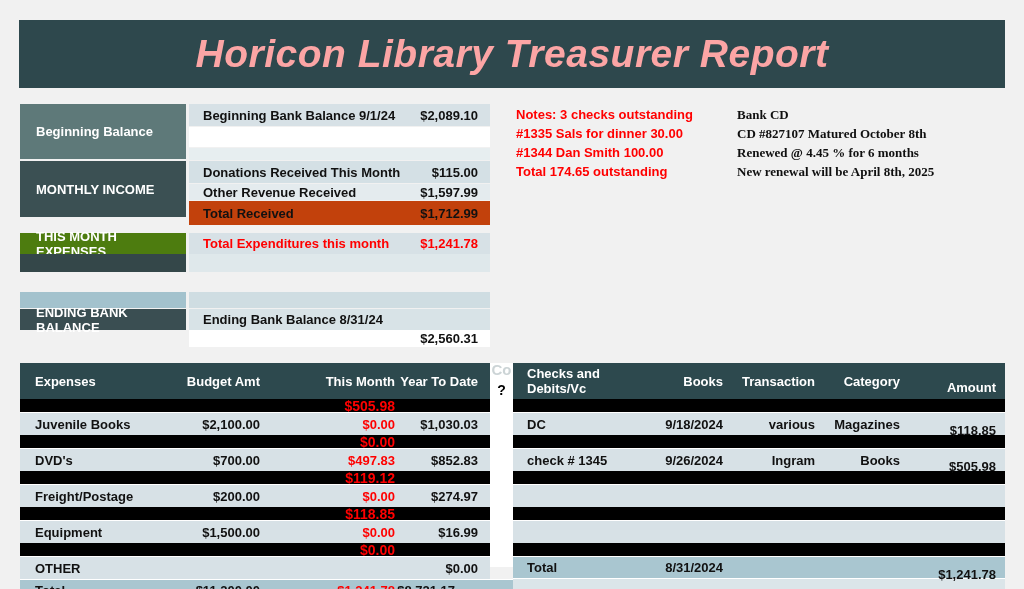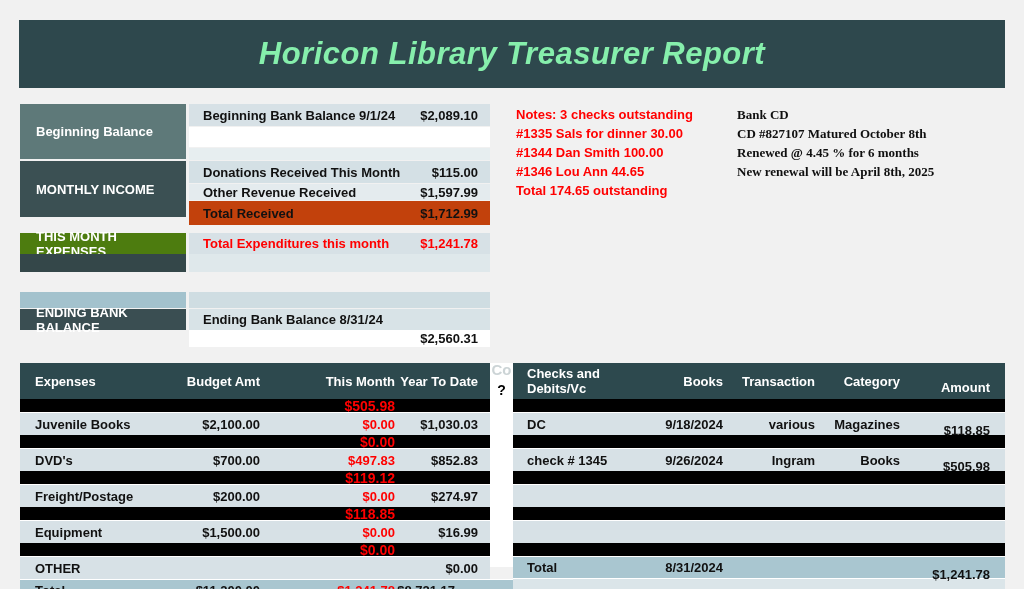--- a/index.html
+++ b/index.html
@@ -8,21 +8,21 @@
     position:relative; width:1024px; height:589px; overflow:hidden;
     background:#f1f1f1;
     font-family:"Liberation Sans", sans-serif;
     font-weight:bold; color:#111;
   }
   
   .banner {
     position:absolute; left:19px; top:20px; width:986px; height:68px;
     background:#2e484d; display:flex; align-items:center; justify-content:center;
   }
-  .banner .title { color:#86efac; font-style:italic; font-size:31px; letter-spacing:.5px; }
+  .banner .title { color:#fca5a5; font-style:italic; font-size:39px; letter-spacing:.5px; }
 
   
   .lbl {
     position:absolute; left:20px; width:166px; color:#fff; font-size:13px;
     display:flex; align-items:center; padding-left:16px;
   }
   .lbl-beginning { top:104px; height:55px; background:#5e7979; }
   .lbl-monthly   { top:161px; height:56px; background:#3b5053; }
   .lbl-exp-top   { top:233px; height:21px; background:#4d7c0f; }
   .lbl-exp-bot   { top:254px; height:18px; background:#344749; }
@@ -73,21 +73,21 @@
   .tbl-exp .c2 { width:75px;  text-align:right; }
   .tbl-exp .c3 { width:135px; text-align:right; }
   .tbl-exp .c4 { width:95px;  text-align:right; padding-right:12px; }
   .tbl-exp .totalrow .c4 { padding-right:35px; }
 
   
   .tbl-checks .k1 { width:140px; padding-left:14px; text-align:left; }
   .tbl-checks .k2 { width:70px;  text-align:right; }
   .tbl-checks .k3 { width:92px;  text-align:right; }
   .tbl-checks .k4 { width:85px;  text-align:right; }
-  .tbl-checks .k5 { width:105px; text-align:right; padding-right:15px;margin-top:13px; }
+  .tbl-checks .k5 { width:105px; text-align:right; padding-right:9px;margin-top:13px; }
 
   
   .divider {
     position:absolute; left:490px; top:363px; width:23px; height:204px;
     background:#fff; text-align:center; overflow:hidden;
   }
   .divider .frag { display:block; color:#ccd4d6; font-size:15px; line-height:11px; margin-top:1px; }
   .divider .qm   { display:block; color:#000; font-size:14px; line-height:14px; margin-top:8px; }
 </style>
 </head>
@@ -138,21 +138,20 @@
     <span>Ending Bank Balance 8/31/24</span>
   </div>
   <div class="srow r-end2">
     <span class="v">$2,560.31</span>
   </div>
 
   <div class="notes">
     <div>Notes: 3 checks outstanding</div>
     <div>#1335 Sals for dinner 30.00</div>
     <div>#1344 Dan Smith 100.00</div>
-    <div>#1346 Lou Ann 44.65</div>
     <div>Total 174.65  outstanding</div>
   </div>
 
   <div class="bankcd">
     <div>Bank CD</div>
     <div>CD #827107 Matured October 8th</div>
     <div>Renewed @ 4.45 % for 6 months</div>
     <div>New renewal will be April 8th, 2025</div>
   </div>
 

